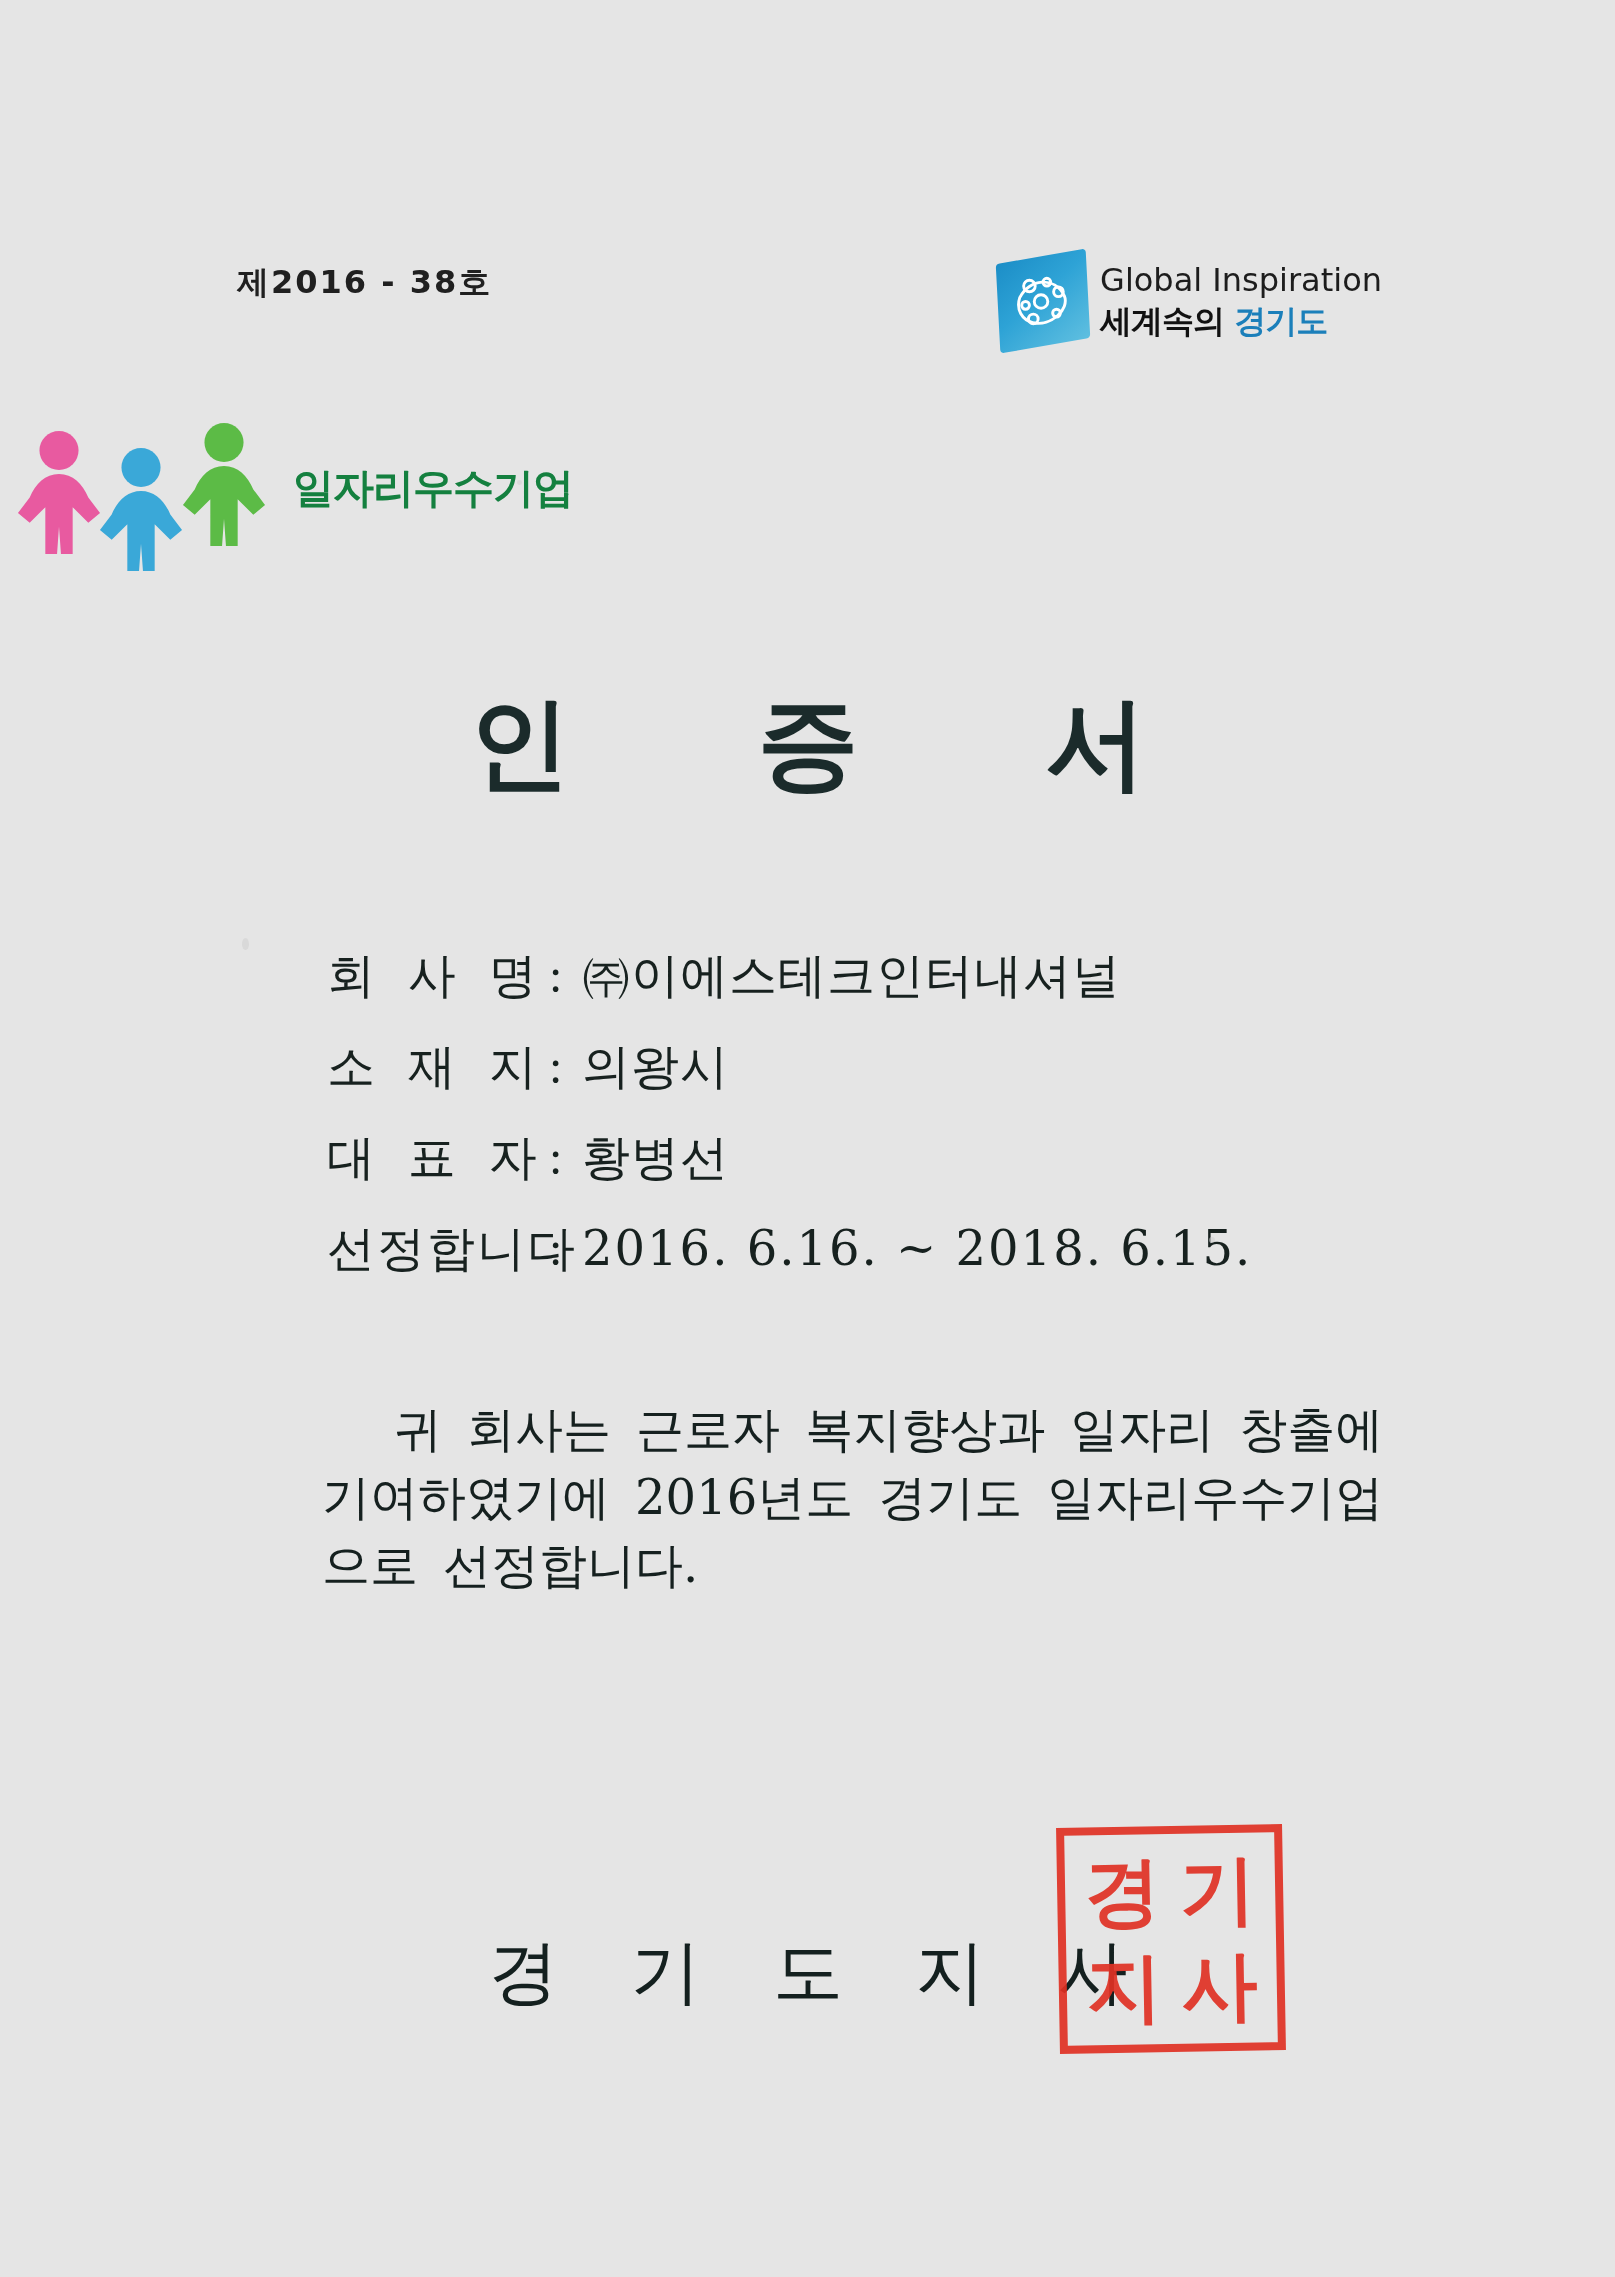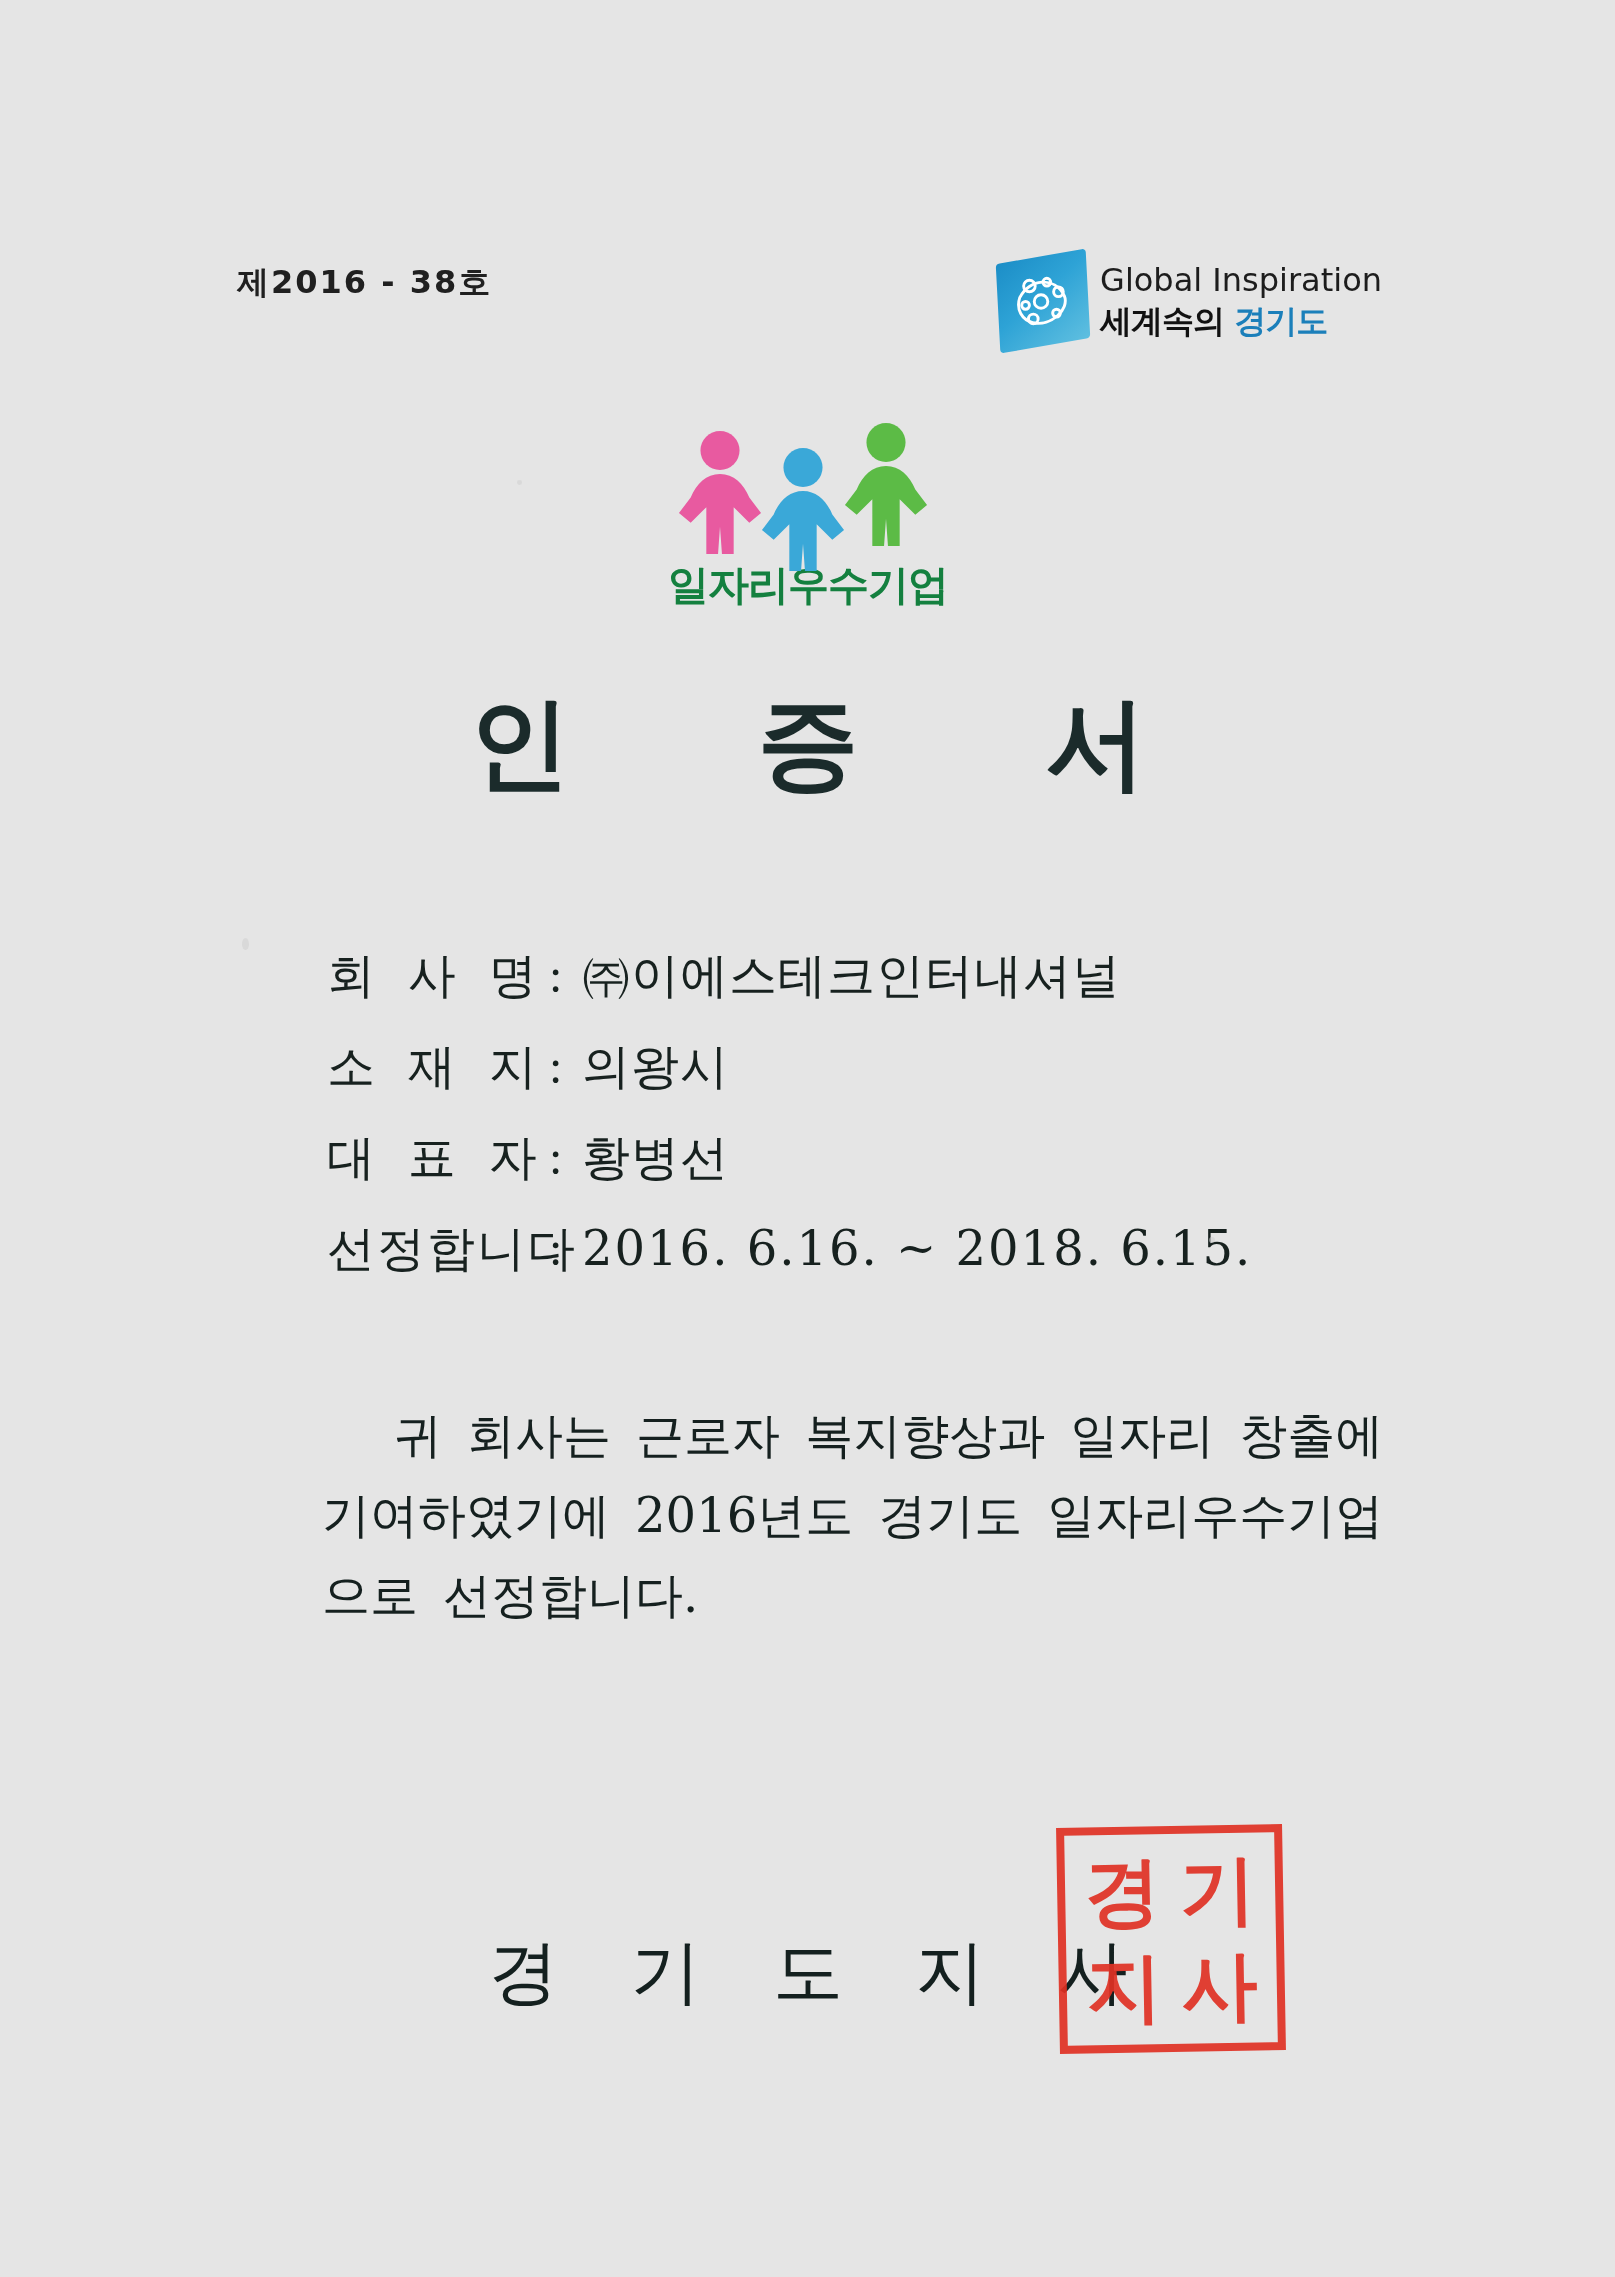--- a/index.html
+++ b/index.html
@@ -90,21 +90,21 @@
     color: #1b7fba;
   }
 
   
   .program-logo {
     position: absolute;
     left: 0;
     right: 0;
     top: 419px;
     display: flex;
-    flex-direction: column;
+    flex-direction: row;
     align-items: center;
   }
   .figures {
     position: relative;
     width: 293px;
     height: 137px;
   }
   .figure {
     position: absolute;
     width: 94px;
@@ -172,21 +172,21 @@
   .field-value.period { letter-spacing: 2px; }
 
   
   .body-text {
     position: absolute;
     left: 322px;
     top: 1395px;
     width: 1063px;
     font-family: "DejaVu Serif", serif;
     font-size: 48px;
-    line-height: 80px;
+    line-height: 68px;
     color: #15201f;
     text-indent: 72px;
     letter-spacing: 0px;
     word-spacing: 9.8px;
   }
 
   
   .signature {
     position: absolute;
     left: 0;

